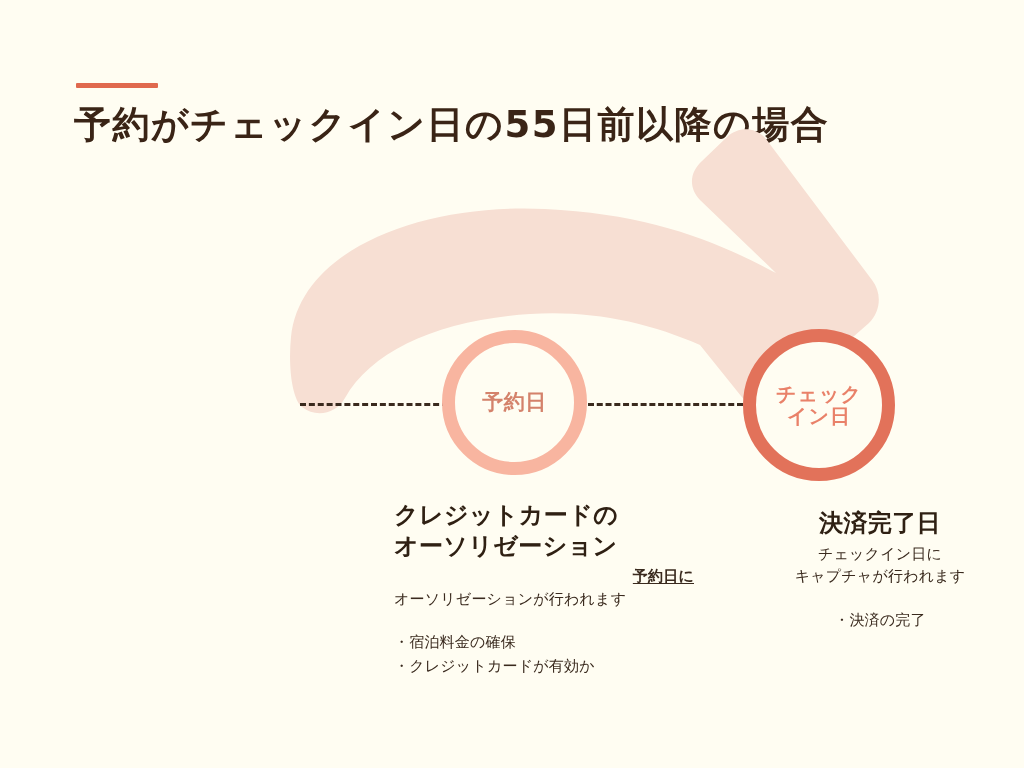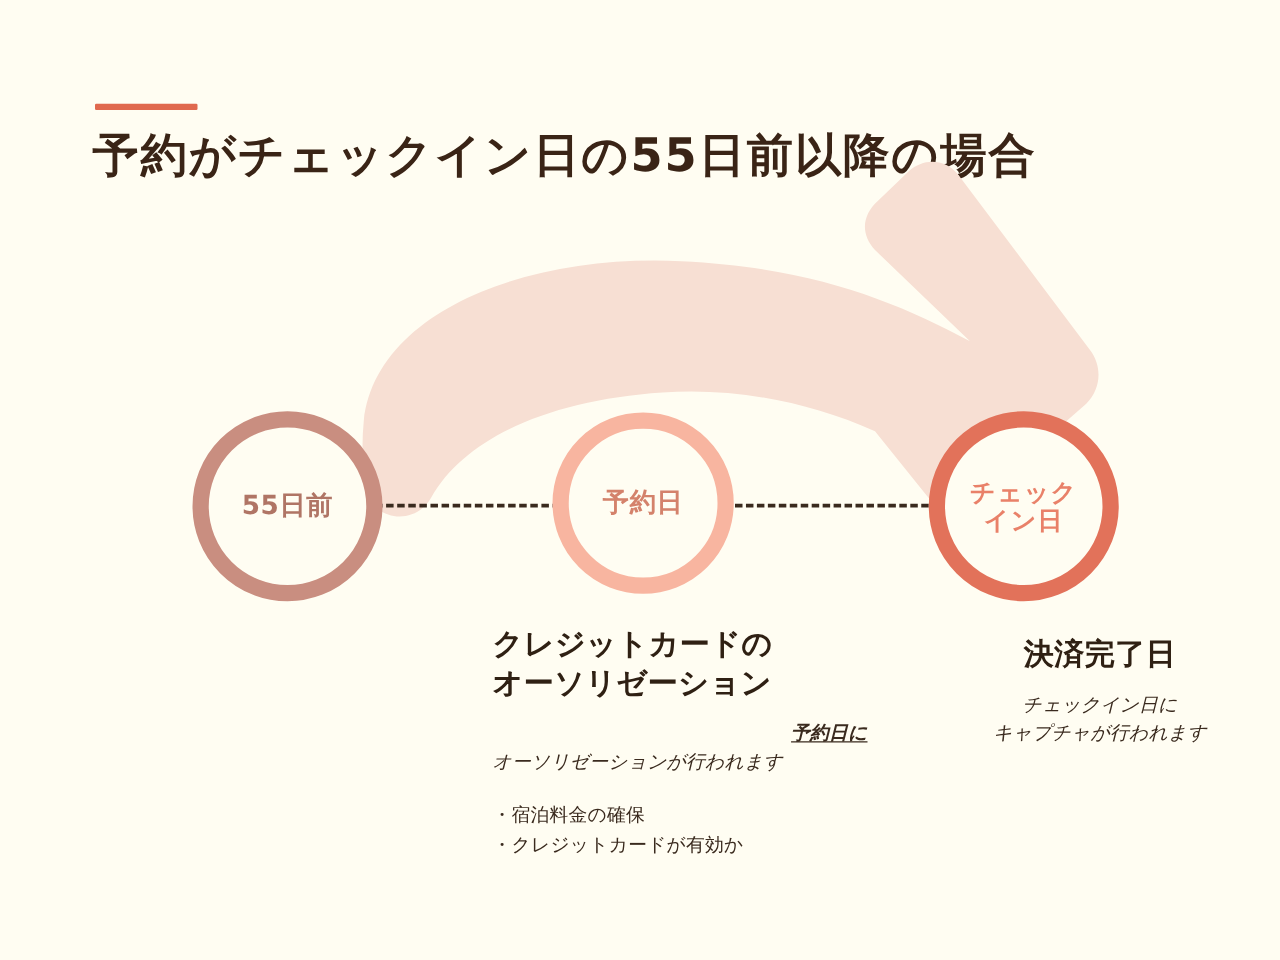--- a/index.html
+++ b/index.html
@@ -110,26 +110,25 @@
   .block-heading {
     font-size: 24px;
     font-weight: bold;
     color: #2f2013;
     line-height: 1.28;
     letter-spacing: 0.4px;
     white-space: pre-line;
     margin: 0;
   }
   .block-note {
-    margin-top: 14px;
+    margin-top: 4px;
     font-size: 15px;
     color: #3a2a1e;
     line-height: 1.5;
     letter-spacing: 0.2px;
-    font-style: italic;
   }
   .note-emph {
     font-weight: bold;
     text-decoration: underline;
     text-underline-offset: 2px;
     text-align: right;
   }
   .note-line { display: block; }
   .block-list {
     margin-top: 20px;
@@ -163,23 +162,20 @@
              L 700 345
              C 648 322, 590 310, 530 314
              C 440 320, 372 350, 345 398
              C 336 414, 316 418, 302 407
              C 292 399, 288 367, 291 337 Z" fill="#f7dfd3"></path>
   </svg>
 
   <div class="dash dash-1"></div>
   <div class="dash dash-2"></div>
 
-  <div class="node node-1">
-    <span class="node-label">55日前</span>
-  </div>
   <div class="node node-2">
     <span class="node-label">予約日</span>
   </div>
   <div class="node node-3">
     <span class="node-label">チェック
 イン日</span>
   </div>
 
   <div class="block block-mid">
     <div class="block-heading">クレジットカードの
@@ -193,15 +189,18 @@
       <span class="list-item">・クレジットカードが有効か</span>
     </div>
   </div>
 
   <div class="block block-right">
     <div class="block-heading">決済完了日</div>
     <div class="block-note">
       <span class="note-line">チェックイン日に</span>
       <span class="note-line">キャプチャが行われます</span>
     </div>
+    <div class="block-list">
+      <span class="list-item">・決済の完了</span>
+    </div>
   </div>
 
 </div>
 
 </body></html>

